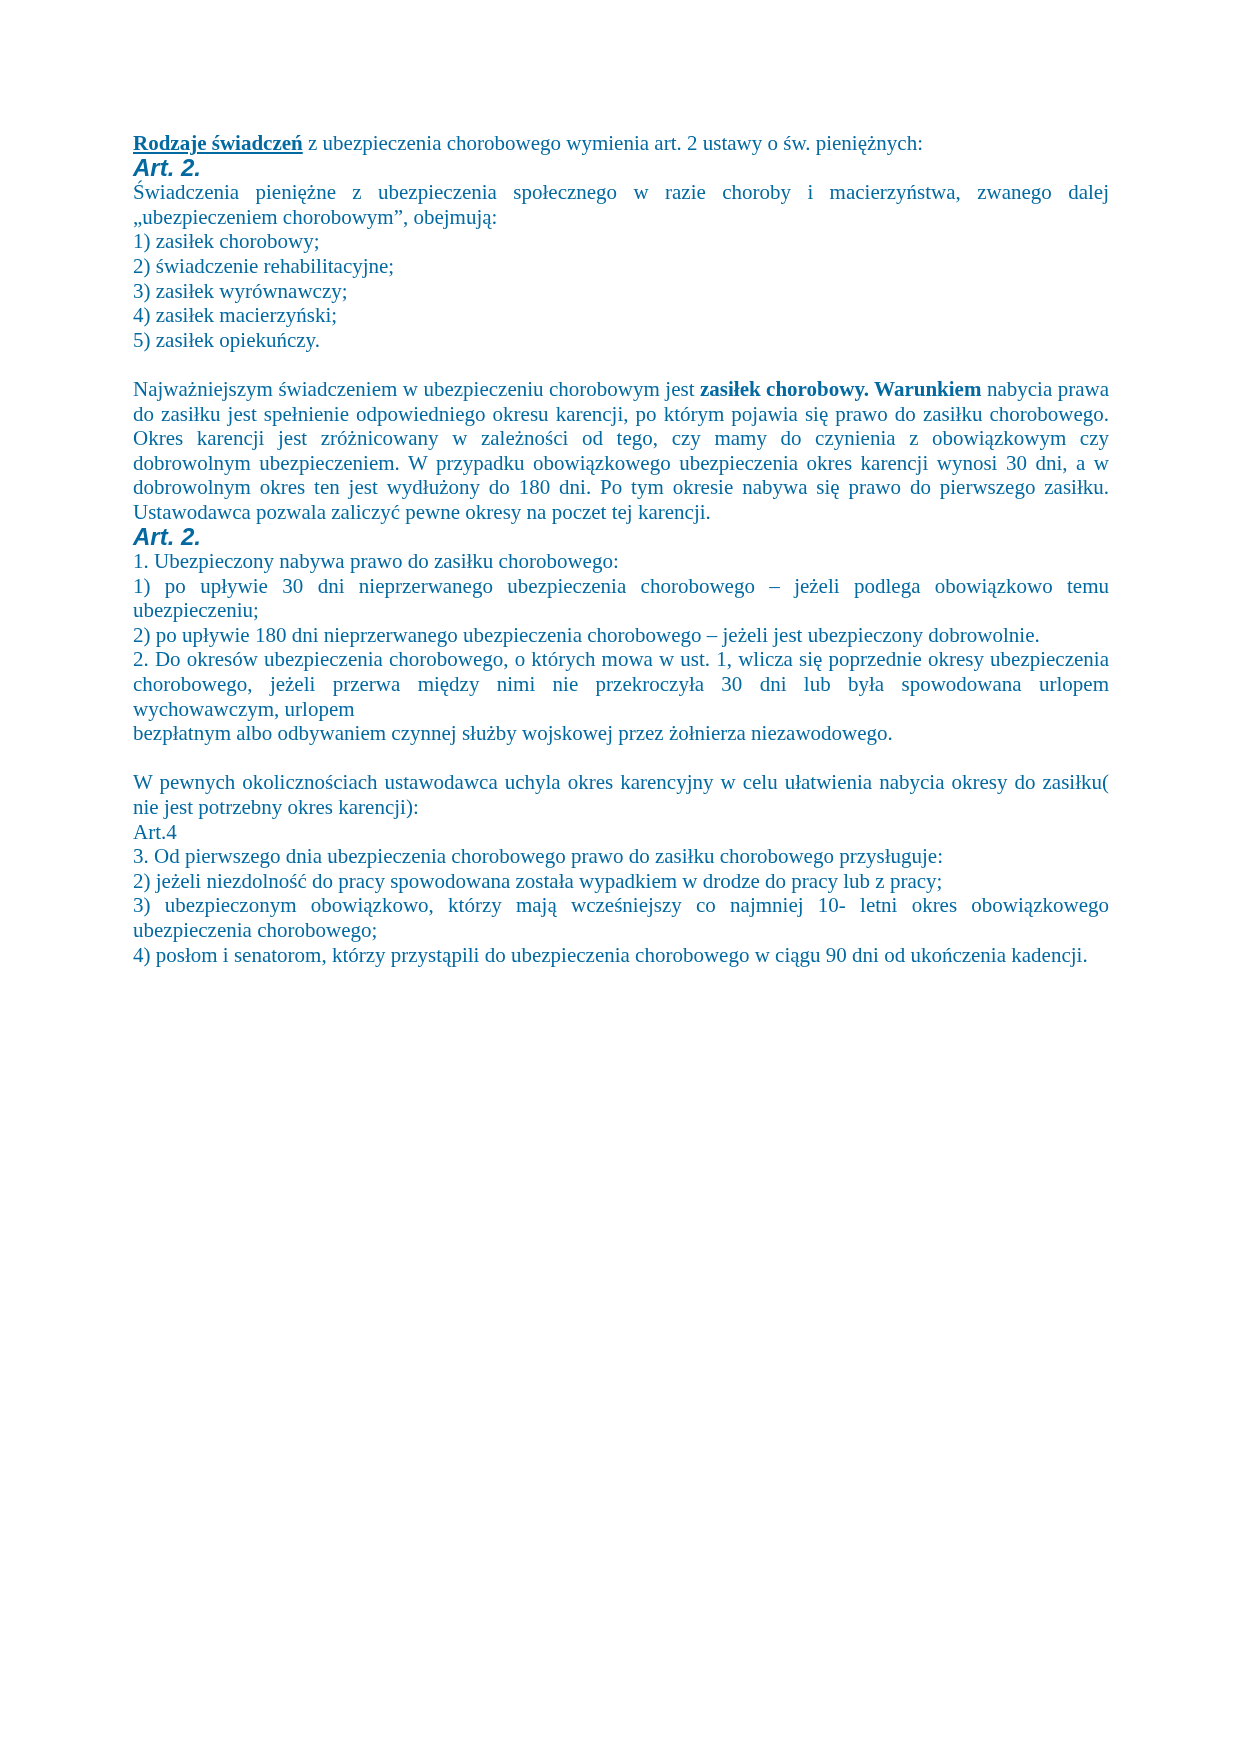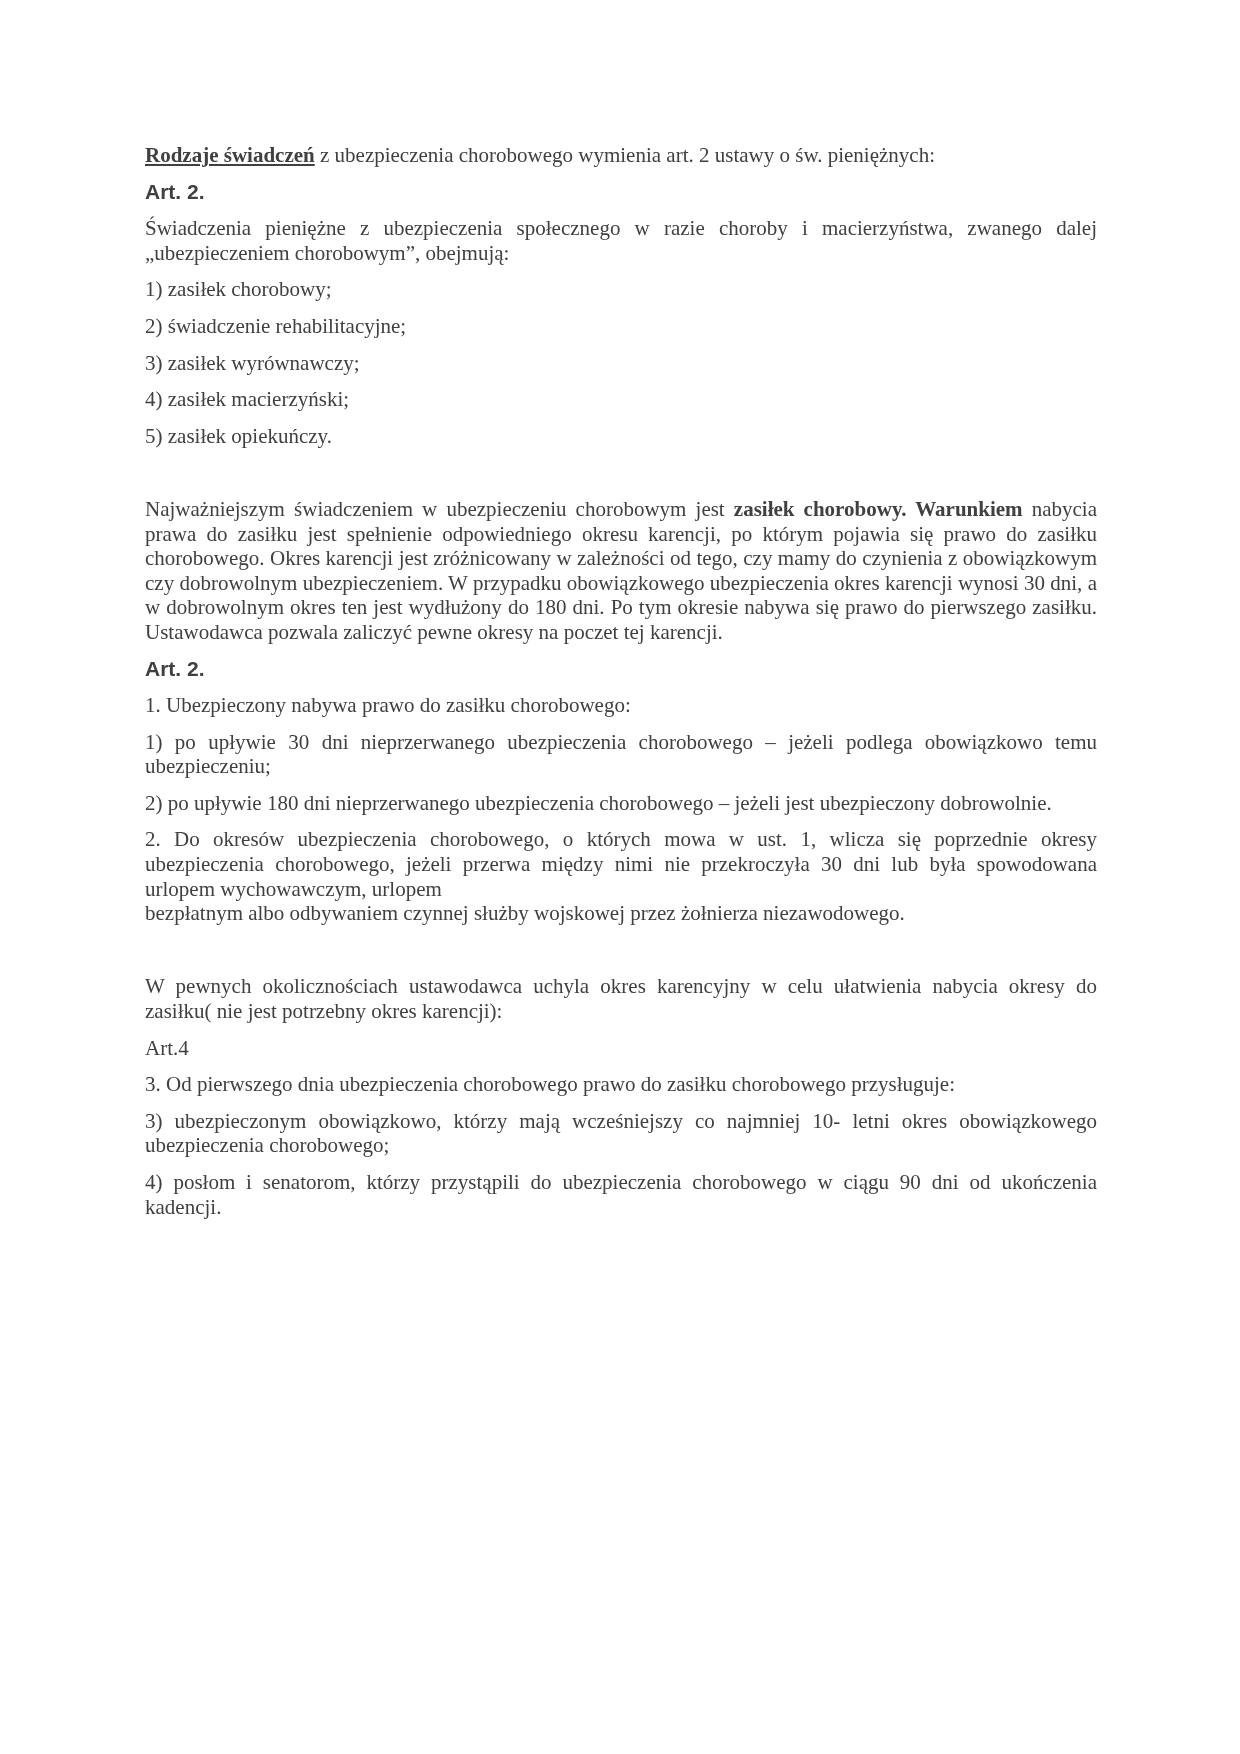--- a/index.html
+++ b/index.html
@@ -15,32 +15,33 @@
     color: #000000;
     overflow: hidden;
   }
   .page {
     position: absolute;
     left: 133px;
     top: 131px;
     width: 976px;
   }
   .page p {
-    margin: 12px;
+    margin: 0;
     font-size: 21px;
     line-height: 24.6px;
     text-align: justify;
-    color: #404040;
+    color: #0369a1;
   }
   .page p.body { font-style: normal; }
   .page p.italic { }
   .page p.art {
     font-family: "Liberation Sans", sans-serif;
     font-weight: bold;
-    font-size: 21px;
+    font-style: italic;
+    font-size: 24px;
   }
   .page div.spacer {
     height: 24.6px;
   }
   .seg-bold { font-weight: bold; }
   .seg-underline { text-decoration: underline; }
 </style>
 </head>
 <body>
 
@@ -57,15 +58,16 @@
     <p class="body"><span>Najważniejszym świadczeniem w ubezpieczeniu chorobowym jest </span><span class="seg-bold">zasiłek chorobowy. Warunkiem</span><span> nabycia prawa do zasiłku jest spełnienie odpowiedniego okresu karencji, po którym pojawia się prawo do zasiłku chorobowego. Okres karencji jest zróżnicowany w zależności od tego, czy mamy do czynienia z obowiązkowym czy dobrowolnym ubezpieczeniem. W przypadku obowiązkowego ubezpieczenia okres karencji wynosi 30 dni, a w dobrowolnym okres ten jest wydłużony do 180 dni. Po tym okresie nabywa się prawo do pierwszego zasiłku. Ustawodawca pozwala zaliczyć pewne okresy na poczet tej karencji.</span></p>
     <p class="art"><span>Art. 2.</span></p>
     <p class="italic"><span>1. Ubezpieczony nabywa prawo do zasiłku chorobowego:</span></p>
     <p class="italic"><span>1) po upływie 30 dni nieprzerwanego ubezpieczenia chorobowego – jeżeli podlega obowiązkowo temu ubezpieczeniu;</span></p>
     <p class="italic"><span>2) po upływie 180 dni nieprzerwanego ubezpieczenia chorobowego – jeżeli jest ubezpieczony dobrowolnie.</span></p>
     <p class="italic"><span>2. Do okresów ubezpieczenia chorobowego, o których mowa w ust. 1, wlicza się poprzednie okresy ubezpieczenia chorobowego, jeżeli przerwa między nimi nie przekroczyła 30 dni lub była spowodowana urlopem wychowawczym, urlopem</span><br><span>bezpłatnym albo odbywaniem czynnej służby wojskowej przez żołnierza niezawodowego.</span></p>
     <div class="spacer"></div>
     <p class="body"><span>W pewnych okolicznościach ustawodawca uchyla okres karencyjny w celu ułatwienia nabycia okresy do zasiłku( nie jest potrzebny okres karencji):</span></p>
     <p class="italic"><span>Art.4</span></p>
     <p class="italic"><span>3. Od pierwszego dnia ubezpieczenia chorobowego prawo do zasiłku chorobowego przysługuje:</span></p>
+    <p class="italic"><span>2) jeżeli niezdolność do pracy spowodowana została wypadkiem w drodze do pracy lub z pracy;</span></p>
     <p class="italic"><span>3) ubezpieczonym obowiązkowo, którzy mają wcześniejszy co najmniej 10- letni okres obowiązkowego ubezpieczenia chorobowego;</span></p>
     <p class="italic"><span>4) posłom i senatorom, którzy przystąpili do ubezpieczenia chorobowego w ciągu 90 dni od ukończenia kadencji.</span></p>
   </div>
 
 </body></html>

